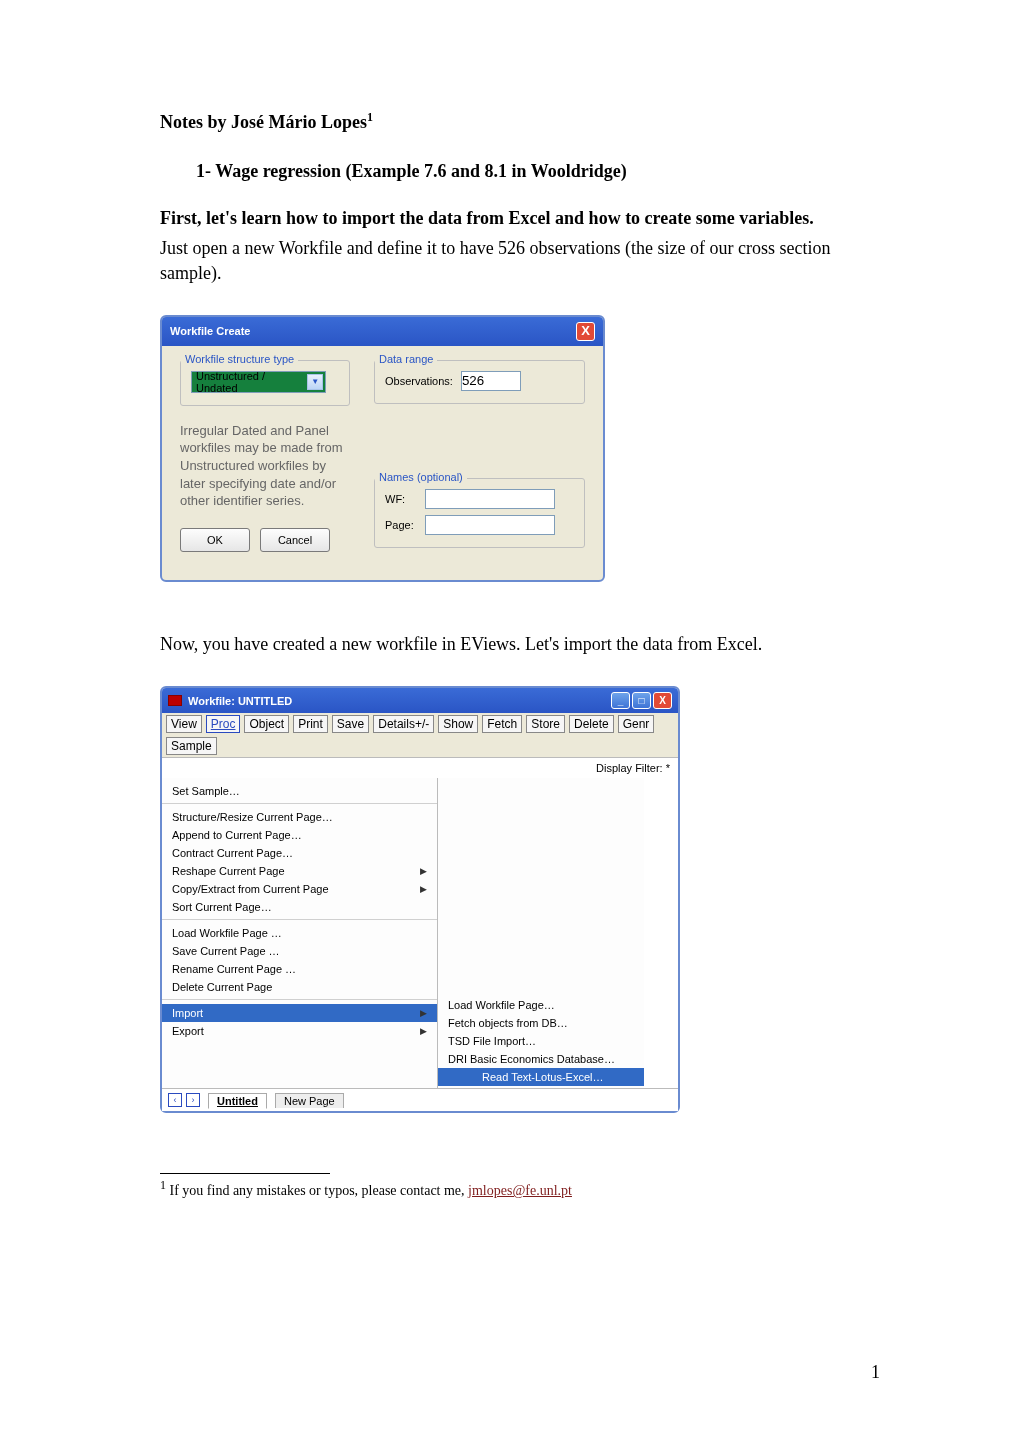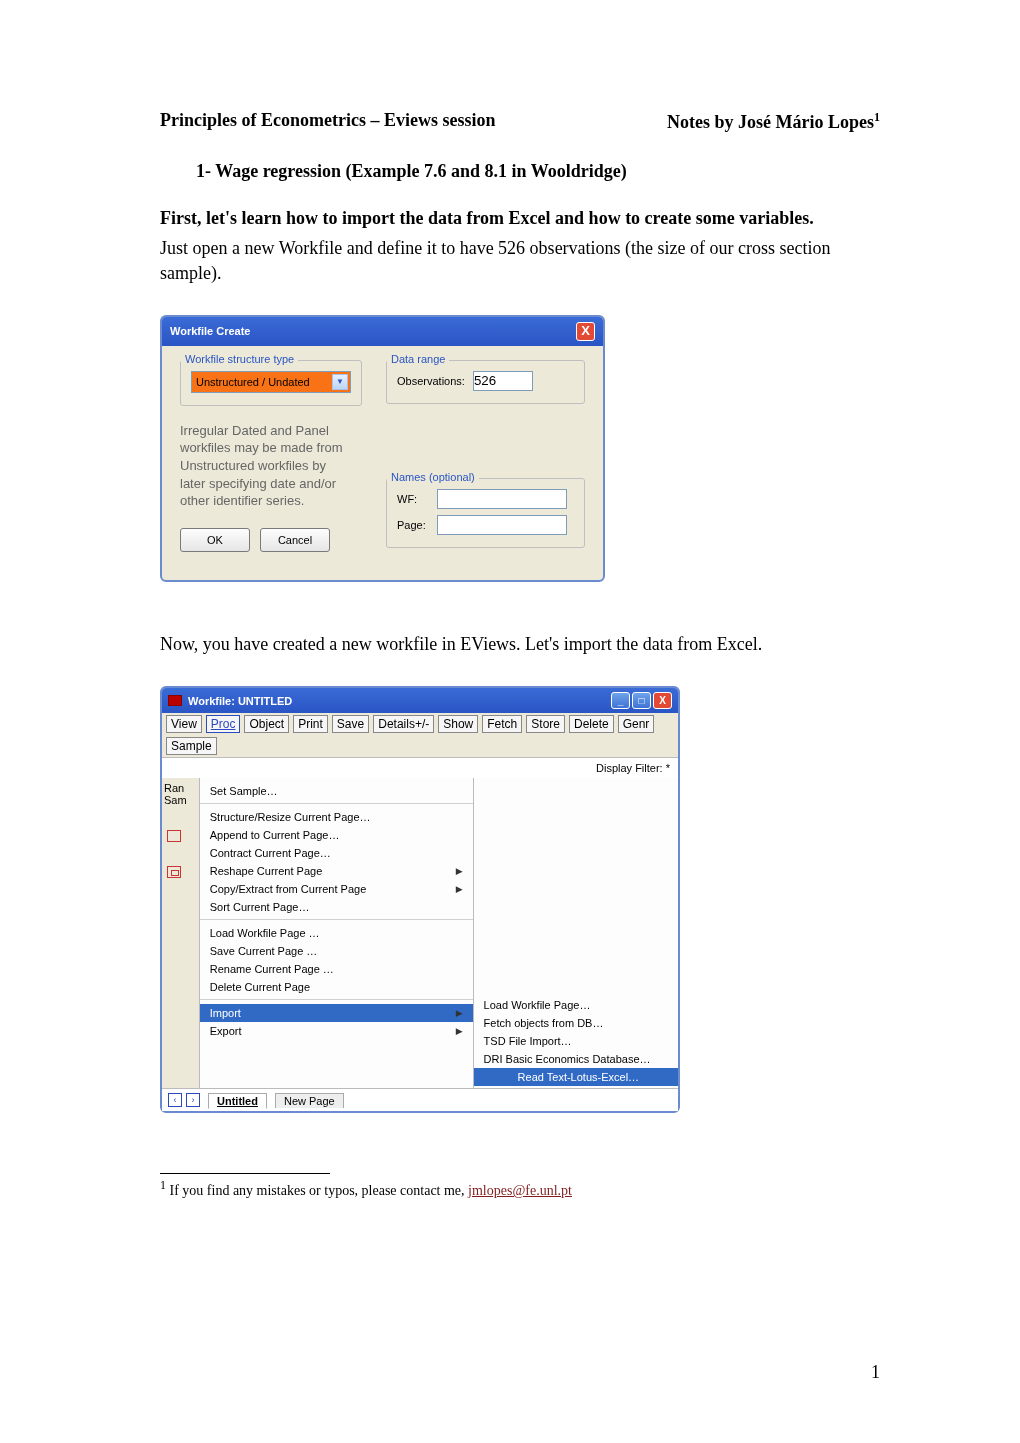--- a/index.html
+++ b/index.html
@@ -34,21 +34,21 @@
     padding: 5px 8px;
     display: flex;
     justify-content: space-between;
     align-items: center;
     border-radius: 4px 4px 0 0;
   }
   .close-btn { width: 19px; height: 19px; background: #e24a36; border: 1px solid #fff; border-radius: 3px; color: #fff; text-align: center; line-height: 16px; font-weight: bold; font-size: 13px; }
   .dlg-body { padding: 14px 18px 18px 18px; display: flex; gap: 24px; }
   .fieldset { border: 1px solid #bfbfbf; border-radius: 3px; padding: 10px 10px 12px 10px; position: relative; margin-bottom: 14px; }
   .legend { position: absolute; top: -8px; left: 0; background: #ece9d8; color: #2a55c5; padding: 0 4px; font-size: 11px; }
-  .select { width: 160px; height: 22px; border: 1px solid #7f9db9; background: #f97316; display: flex; align-items: center; justify-content: space-between; padding: 0 2px 0 4px; }
+  .select { width: 135px; height: 22px; border: 1px solid #7f9db9; background: #15803d; display: flex; align-items: center; justify-content: space-between; padding: 0 2px 0 4px; }
   .select .arrow { width: 16px; height: 16px; border: 1px solid #a9c3e8; background: linear-gradient(#e8f0fc,#bcd5f6); display: flex; align-items: center; justify-content: center; color: #2a55c5; font-size: 8px; }
   .hint { color: #666; font-size: 13px; line-height: 1.35; margin-top: 16px; width: 170px; }
   .btn-row { display: flex; gap: 10px; margin-top: 18px; }
   .btn { width: 70px; height: 24px; border: 1px solid #7a7a7a; border-radius: 3px; background: linear-gradient(#fdfdfd,#e6e6e6); text-align: center; line-height: 22px; }
   .lbl-row { display: flex; align-items: center; gap: 8px; }
   .txt { border: 1px solid #7f9db9; background: #fff; height: 20px; width: 130px; }
   .txt.small { width: 60px; }
   .col-right { flex: 1; }
 
   .wf {
@@ -100,21 +100,20 @@
   .footnote-rule { border: none; border-top: 1px solid #000; width: 170px; margin-top: 60px; }
   .footnote { font-size: 14px; margin-top: 4px; }
   .footnote a { color: #7f1d1d; text-decoration: underline; }
 
   .page-num { position: absolute; bottom: 60px; right: 140px; font-size: 18px; }
 </style>
 </head>
 <body>
 
 <div class="header-line">
-  <span>Principles of Econometrics – Eviews session</span>
   <span>
     <span>Notes by José Mário Lopes</span><sup>1</sup>
   </span>
 </div>
 
 <p class="heading1">1-   Wage regression (Example 7.6 and 8.1 in Wooldridge)</p>
 
 <p class="body-text bold">First, let's learn how to import the data from Excel and how to create some variables.</p>
 <p class="body-text">Just open a new Workfile and define it to have 526 observations (the size of our cross section sample).</p>
 
@@ -185,26 +184,20 @@
       <div class="tool">Details+/-</div>
       <div class="tool">Show</div>
       <div class="tool">Fetch</div>
       <div class="tool">Store</div>
       <div class="tool">Delete</div>
       <div class="tool">Genr</div>
       <div class="tool">Sample</div>
     </div>
   <div class="display-filter">Display Filter: *</div>
   <div class="wf-inner">
-    <div class="left-strip">
-      <div>Ran</div>
-      <div>Sam</div>
-      <div class="obj-icon"></div>
-      <div class="obj-icon series"></div>
-    </div>
     <div class="menu-panel" id="menu-panel">
         <div class="group">
           <div class="mi">
             <span>Set Sample…</span>
           </div>
         </div>
         <div class="sep"></div>
         <div class="group">
           <div class="mi">
             <span>Structure/Resize Current Page…</span>

